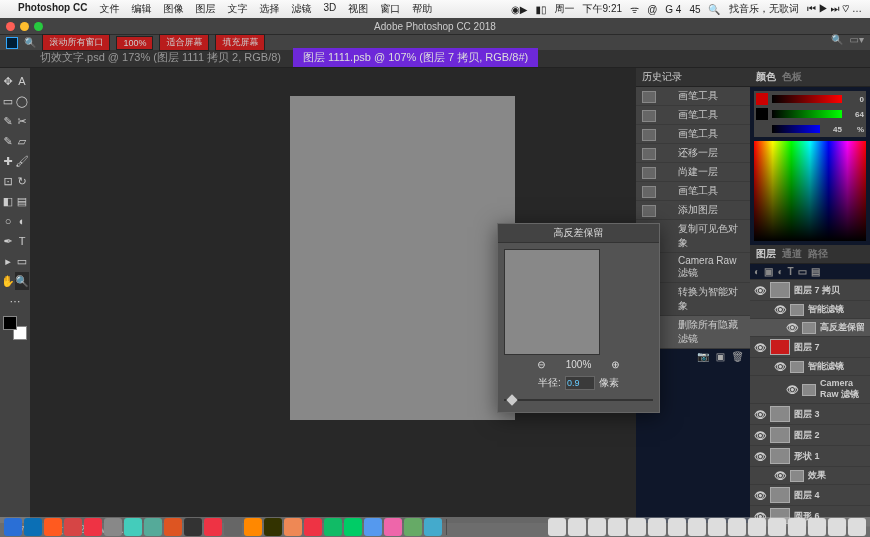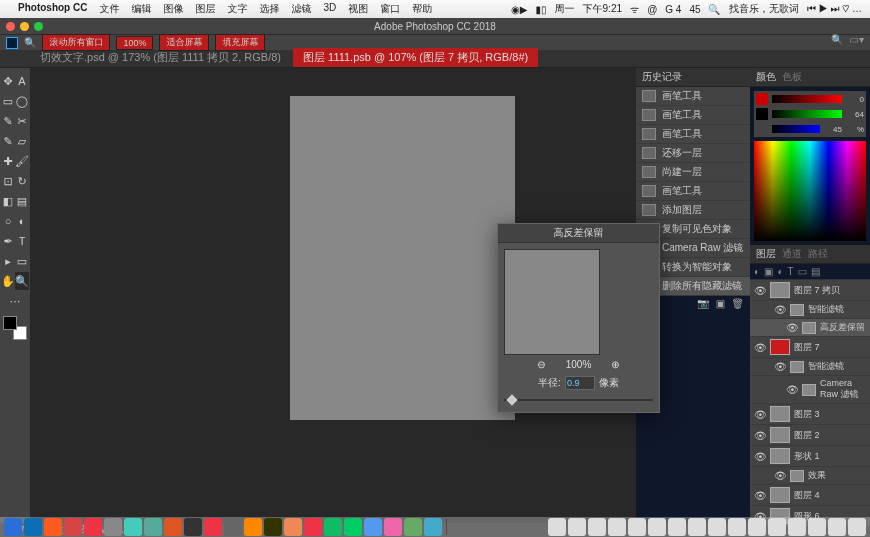--- a/index.html
+++ b/index.html
@@ -19,49 +19,49 @@
 .t-close { background: #ff5f56; } .t-min { background: #ffbd2e; } .t-max { background: #27c93f; }
 
 
 .optionsbar { height: 16px; background: #434343; display: flex; align-items: center; padding: 0 6px; gap: 6px; border-top: 1px solid #2a2a2a; }
 .optionsbar .seg { background: #b91c1c; color: #ccc; padding: 1px 6px; font-size: 9px; border: 1px solid #222; }
 .optionsbar .ps-icon { width: 12px; height: 12px; background: #001e36; border: 1px solid #31a8ff; }
 
 
 .tabbar { height: 18px; background: #323232; display: flex; align-items: flex-end; padding-left: 30px; border-bottom: 1px solid #222; }
 .tab { color: #999; font-size: 11px; padding: 2px 10px; margin-right: 2px; }
-.tab.active { background: #b91c1c; color: #ddd; }
+.tab.active { background: #6d28d9; color: #ddd; }
 
 
 .workspace { display: flex; height: calc(100% - 68px - 14px); }
 
 
 .toolbar-left { width: 30px; background: #434343; display: flex; flex-direction: column; align-items: center; padding-top: 4px; gap: 2px; }
 .tool { width: 22px; height: 18px; display: flex; align-items: center; justify-content: center; color: #ccc; font-size: 11px; cursor: pointer; }
 .tool.active { background: #2a2a2a; }
 .tool-row { display: flex; }
 .tool-row .tool { width: 14px; }
 .color-swatches { margin-top: 4px; position: relative; width: 24px; height: 24px; }
 .swatch-fg { width: 14px; height: 14px; background: #000; border: 1px solid #888; position: absolute; top: 0; left: 0; }
 .swatch-bg { width: 14px; height: 14px; background: #fff; border: 1px solid #888; position: absolute; bottom: 0; right: 0; }
 
 
 .canvas-area { flex: 1; background: #282828; position: relative; display: flex; align-items: center; justify-content: center; }
 .canvas { background: #888; position: absolute; left: 260px; top: 28px; width: 225px; height: 324px; }
 .panel-col { flex: 1; background: #0f172a; display: flex; flex-direction: column; }
 .panel-col.narrow { width: 114px; flex: none; }
-.panel-col.wide { width: 120px; flex: none; }
+.panel-col.wide { width: 120px; flex: none; font-weight: bold; }
 
 .panel-header { background: #323232; color: #ccc; font-size: 9px; padding: 2px 6px; display: flex; align-items: center; gap: 6px; border-bottom: 1px solid #222; }
 .panel-header .ptab { color: #ccc; }
 .panel-header .ptab.dim { color: #777; }
 
 
 .history-list { background: #434343; }
-.history-item { display: flex; align-items: center; padding: 2px 6px; gap: 6px; color: #ccc; font-size: 9px; border-bottom: 1px solid #3a3a3a; }
+.history-item { display: flex; align-items: flex-end; padding: 2px 6px; gap: 22px; color: #ccc; font-size: 9px; border-bottom: 1px solid #3a3a3a; }
 .history-item.sel { background: #555; }
 .history-item .hi-icon { width: 14px; height: 12px; background: #666; border: 1px solid #888; flex-shrink: 0; }
 .history-footer { display: flex; justify-content: flex-end; gap: 6px; padding: 2px 6px; color: #aaa; }
 
 
 .color-panel { padding: 4px; }
 .color-sliders { display: flex; flex-direction: column; gap: 3px; background: #434343; padding: 2px; }
 .color-row { display: flex; align-items: center; gap: 4px; }
 .color-row .clabel { width: 12px; height: 12px; }
 .color-row .cslider { flex: 1; height: 8px; }

